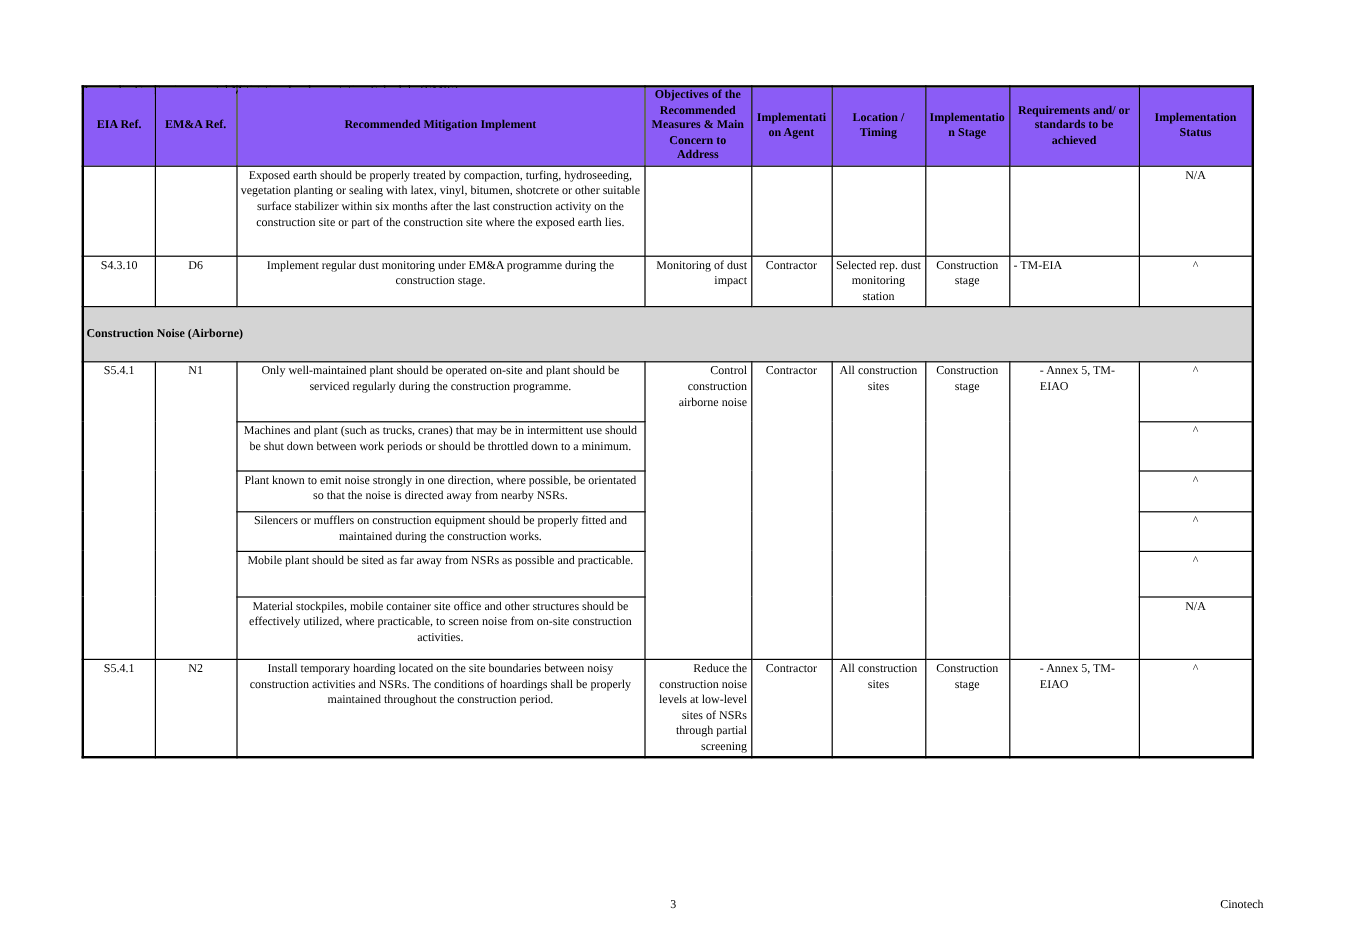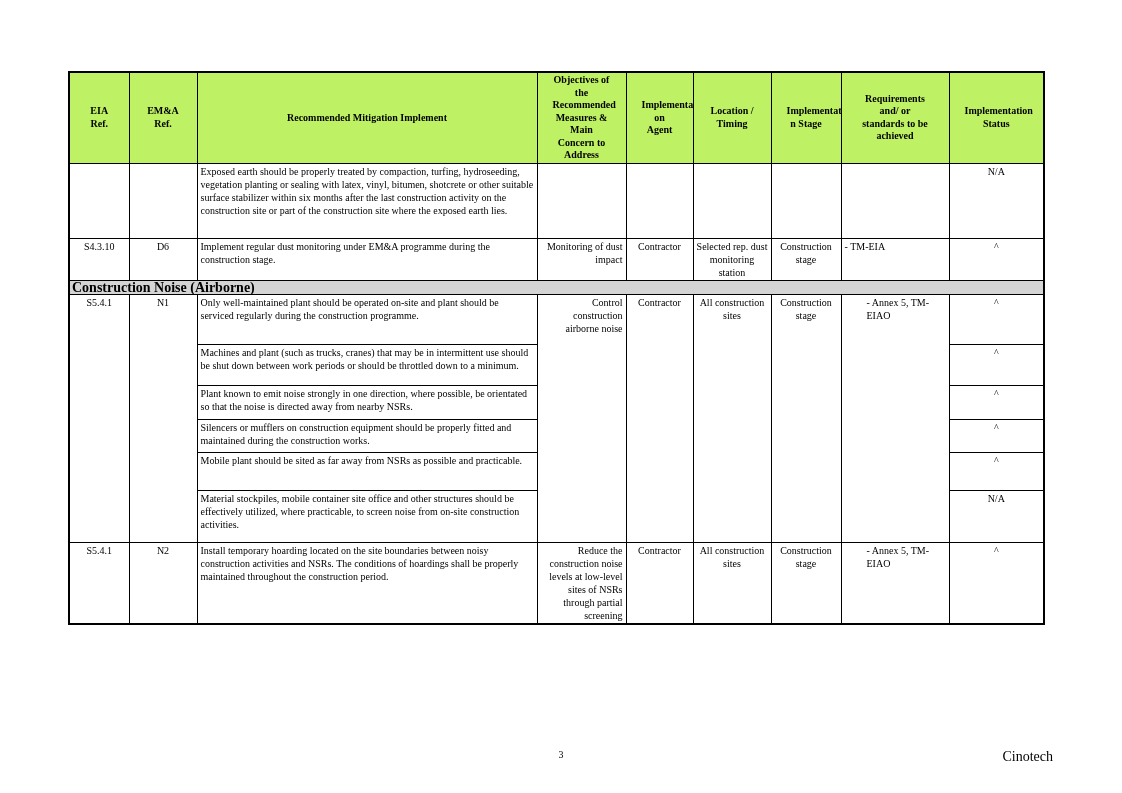--- a/index.html
+++ b/index.html
@@ -32,56 +32,56 @@
     font-size: 10px;
     line-height: 13px;
   }
   table.emis th, table.emis td {
     border: 1px solid #000;
     vertical-align: top;
     overflow: hidden;
     padding: 1px 3px;
   }
   table.emis th {
-    background: #bef264;
+    background: #8b5cf6;
     vertical-align: middle;
     text-align: center;
     font-weight: bold;
     white-space: pre-line;
     line-height: 12.5px;
-    padding: 1px 15px;
+    padding: 1px 2px;
   }
   .c-eia, .c-ema { text-align: center; }
-  .c-measure { text-align: left; padding: 1px 4px; }
+  .c-measure { text-align: center; padding: 1px 4px; }
   .c-obj { text-align: right; padding: 1px 2px; }
   .c-agent, .c-loc, .c-stage { text-align: center; padding: 1px 2px; }
   .c-req { text-align: left; padding: 2px 3px; }
   .c-req.indent { padding-left: 25px; }
   .c-status { text-align: center; padding-top: 2px; }
   tr.section-row td {
     background: #d4d4d4;
     font-weight: bold;
-    font-size: 14px;
-    padding: 0 2px;
+    font-size: 10px;
+    padding: 16px 2px;
     line-height: 13px;
     vertical-align: middle;
   }
   .page-number {
     position: absolute;
     top: 749px;
     left: 0;
     width: 100%;
     text-align: center;
     font-size: 10px;
   }
   .footer-brand {
     position: absolute;
     top: 749px;
     right: 69px;
-    font-size: 14px;
+    font-size: 10px;
   }
 </style>
 </head>
 <body>
 
 <div class="page">
 
   <div class="doc-title">Appendix C - Environmental Mitigation Implementation Schedule (EMIS)</div>
 
   <table class="emis">

